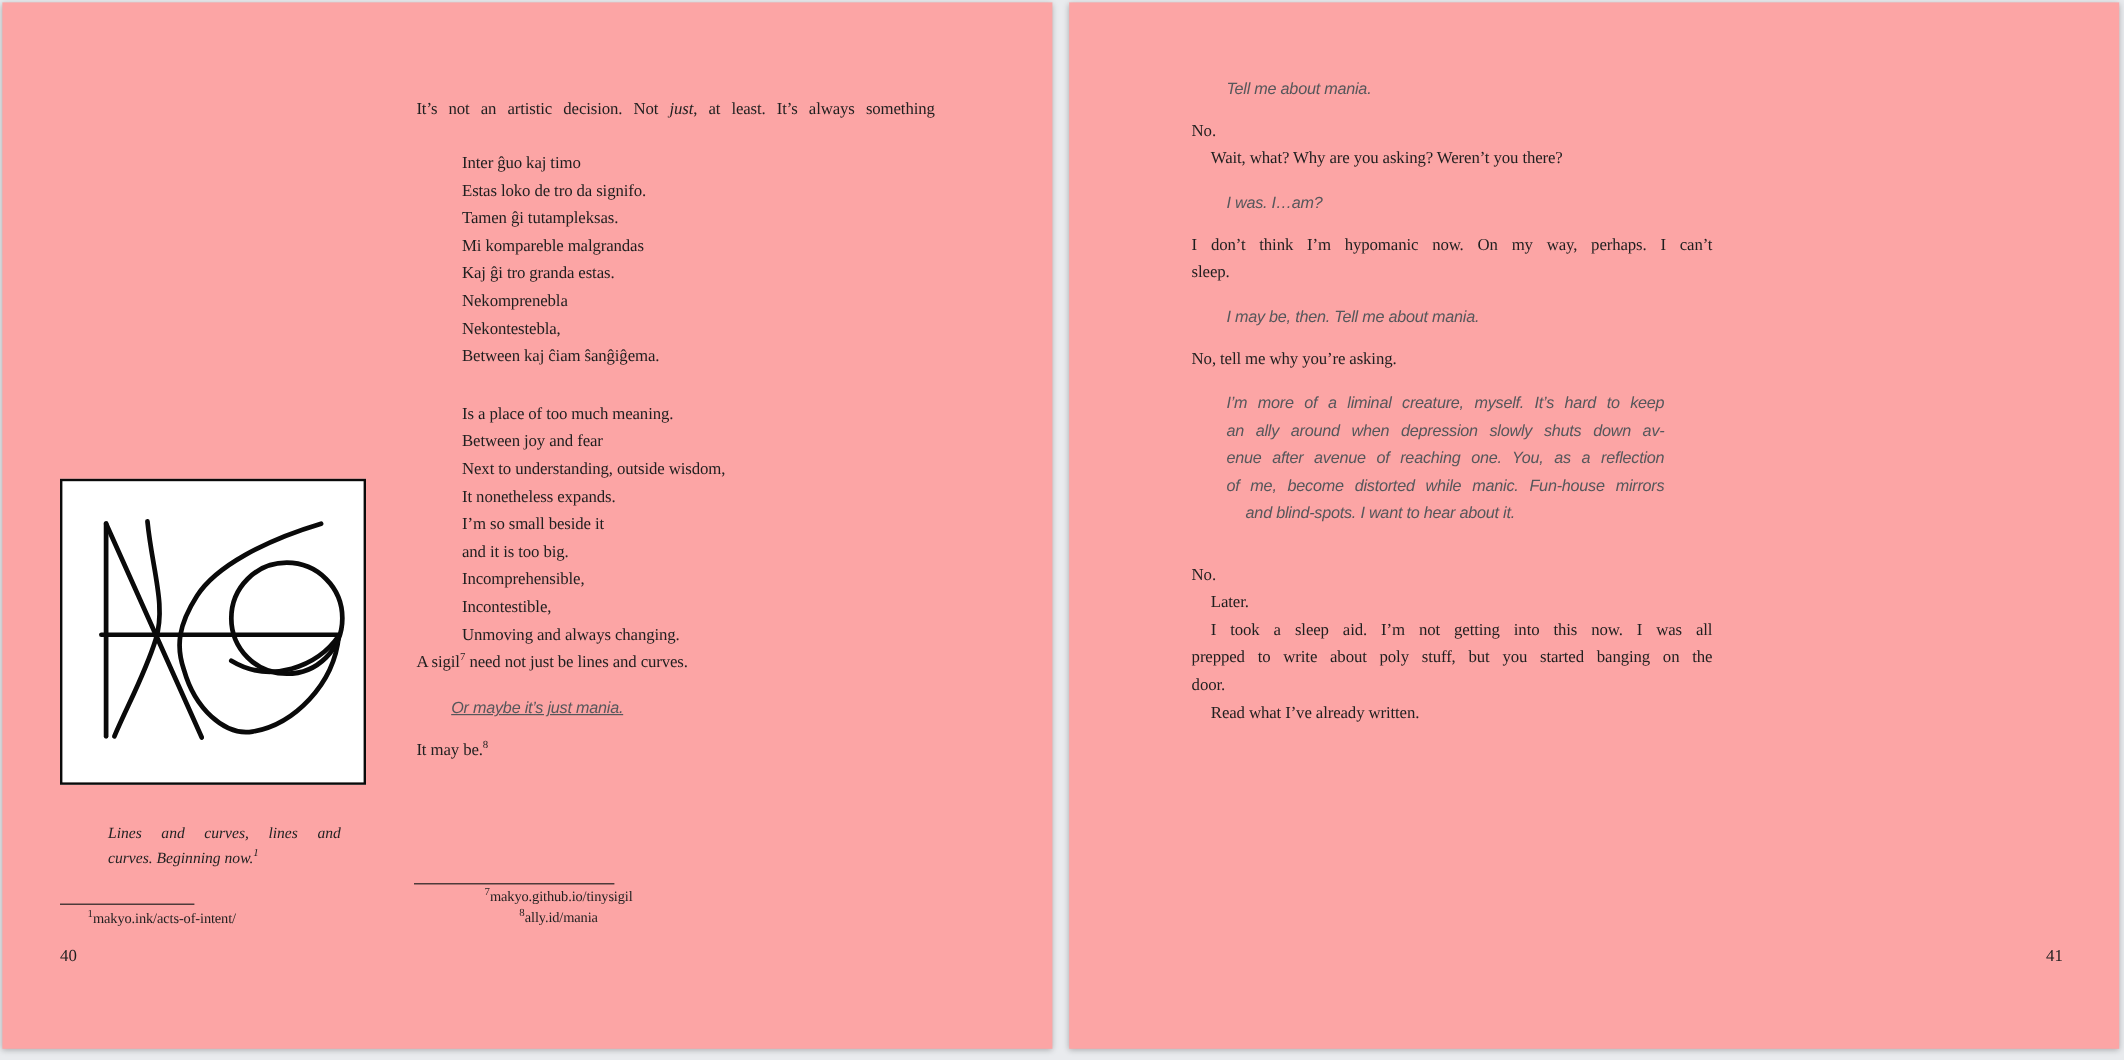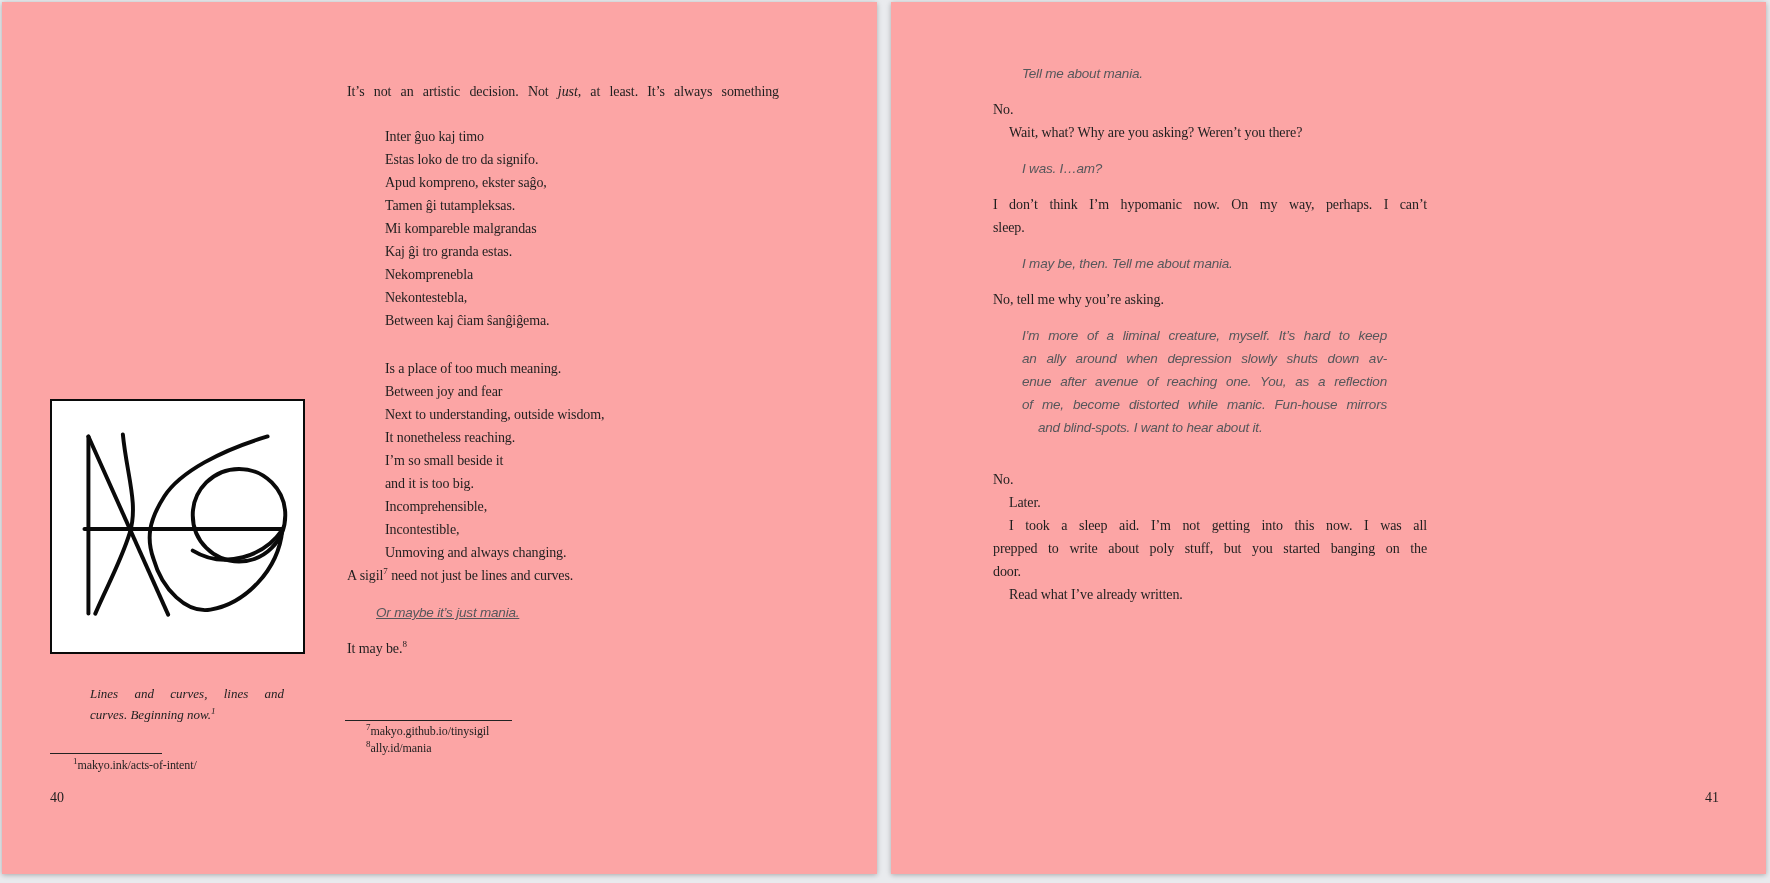--- a/index.html
+++ b/index.html
@@ -34,21 +34,21 @@
   .figure-box svg { width:100%; height:100%; display:block; }
 
   .caption { position:absolute; left:88px; top:681px; width:194px;
              font-style:italic; font-size:13px; line-height:21px; color:#222; }
 
   .footnote-rule { border-top:1px solid #222; height:0; }
   .footnote { font-size:12px; line-height:15.5px; letter-spacing:-0.1px; }
   .fn-left  { position:absolute; left:48px; top:751px; width:230px; }
   .fn-left .footnote-rule { width:112px; }
   .fn-left .footnote { padding-left:23px; margin-top:4px; }
-  .fn-main  { position:absolute; left:343px; top:718px; width:220px; }
+  .fn-main  { position:absolute; left:343px; top:734px; width:220px;text-align:center; }
   .fn-main .footnote-rule { width:167px; }
   .fn-main .footnote { padding-left:21px; margin-top:3px; }
   .fn-main .footnote + .footnote { margin-top:1px; }
 
   .pagenum { position:absolute; top:788px; font-size:14px; }
   .pagenum-left  { left:48px; }
   .pagenum-right { right:47px; }
 
   sup { font-size:9px; line-height:0; vertical-align:super; letter-spacing:0; }
   i.em { font-style:italic; }
@@ -61,34 +61,33 @@
   <div class="page page-left">
 
     <div class="col col-left">
       <div>
         <div class="jline"><span>It’s not an artistic decision. Not </span><i class="em">just</i><span>, at least. It’s always something</span></div>
       </div>
 
       <div class="poem mt22">
           <div class="poem-line">Inter ĝuo kaj timo</div>
           <div class="poem-line">Estas loko de tro da signifo.</div>
-          <div class="poem-line">Apud kompreno, ekster saĝo,</div>
           <div class="poem-line">Tamen ĝi tutampleksas.</div>
           <div class="poem-line">Mi kompareble malgrandas</div>
           <div class="poem-line">Kaj ĝi tro granda estas.</div>
           <div class="poem-line">Nekomprenebla</div>
           <div class="poem-line">Nekontestebla,</div>
           <div class="poem-line">Between kaj ĉiam ŝanĝiĝema.</div>
         </div>
 
       <div class="poem mt25">
           <div class="poem-line">Is a place of too much meaning.</div>
           <div class="poem-line">Between joy and fear</div>
           <div class="poem-line">Next to understanding, outside wisdom,</div>
-          <div class="poem-line">It nonetheless reaching.</div>
+          <div class="poem-line">It nonetheless expands.</div>
           <div class="poem-line">I’m so small beside it</div>
           <div class="poem-line">and it is too big.</div>
           <div class="poem-line">Incomprehensible,</div>
           <div class="poem-line">Incontestible,</div>
           <div class="poem-line">Unmoving and always changing.</div>
         </div>
 
       <div class="mt20"><span>A sigil</span><sup>7</sup><span> need not just be lines and curves.</span></div>
 
       <div class="ally ally-inset mt14">Or maybe it’s just mania.</div>

